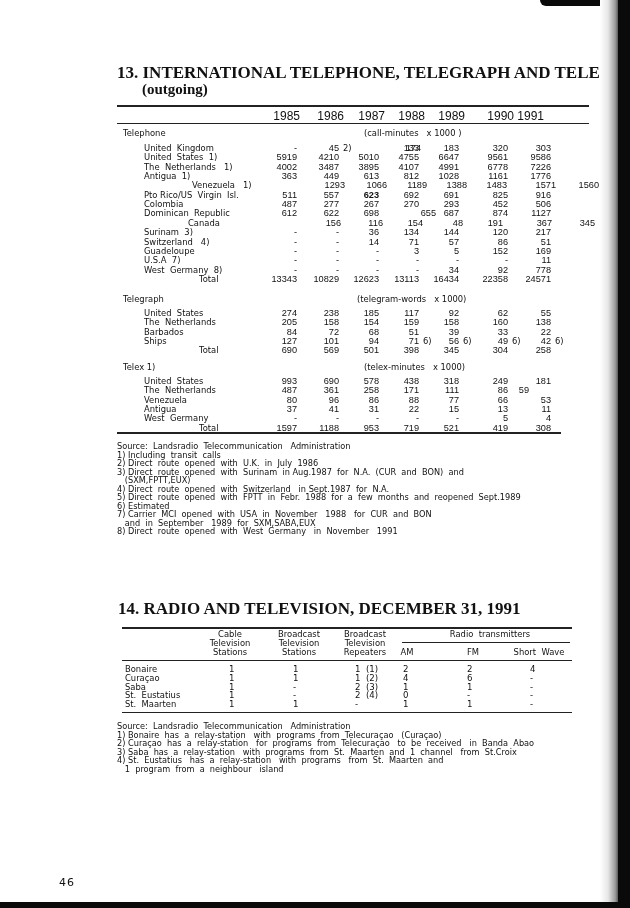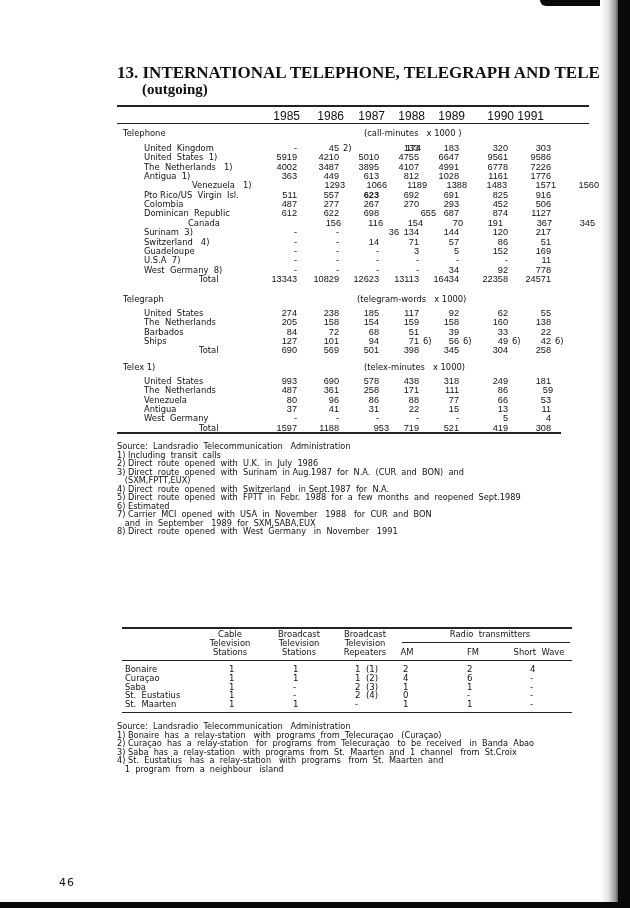--- a/index.html
+++ b/index.html
@@ -144,30 +144,30 @@
         <span class="cell" style="left: 373px; margin-left: 23px;">655</span>
         <span class="cell" style="left: 419px;">687</span>
         <span class="cell" style="left: 468px;">874</span>
         <span class="cell" style="left: 511px;">1127</span>
       </div>
       <div class="row" style="top: 218.8px; margin-left: 44px;">
         <span class="name">Canada</span>
         <span class="cell" style="left: 257px;">156</span>
         <span class="cell" style="left: 299px;">116</span>
         <span class="cell" style="left: 339px;">154</span>
-        <span class="cell" style="left: 379px;">70</span>
+        <span class="cell" style="left: 379px;">48</span>
         <span class="cell" style="left: 419px;">191</span>
         <span class="cell" style="left: 468px;">367</span>
         <span class="cell" style="left: 511px;">345</span>
       </div>
       <div class="row" style="top: 228.15px;">
         <span class="name">Surinam  3)</span>
         <span class="cell" style="left: 257px;">-</span>
         <span class="cell" style="left: 299px;">-</span>
-        <span class="cell" style="left: 359px;">36</span>
+        <span class="cell" style="left: 339px;">36</span>
         <span class="cell" style="left: 379px;">134</span>
         <span class="cell" style="left: 419px;">144</span>
         <span class="cell" style="left: 468px;">120</span>
         <span class="cell" style="left: 511px;">217</span>
       </div>
       <div class="row" style="top: 237.5px;">
         <span class="name">Switzerland   4)</span>
         <span class="cell" style="left: 257px;">-</span>
         <span class="cell" style="left: 299px;">-</span>
         <span class="cell" style="left: 339px;">14</span>
@@ -291,21 +291,21 @@
         <span class="cell" style="left: 511px;">181</span>
       </div>
       <div class="row" style="top: 386.3px;">
         <span class="name">The  Netherlands</span>
         <span class="cell" style="left: 257px;">487</span>
         <span class="cell" style="left: 299px;">361</span>
         <span class="cell" style="left: 339px;">258</span>
         <span class="cell" style="left: 379px;">171</span>
         <span class="cell" style="left: 419px;">111</span>
         <span class="cell" style="left: 468px;">86</span>
-        <span class="cell" style="left: 513px;">59</span>
+        <span class="cell" style="left: 489px;">59</span>
       </div>
       <div class="row" style="top: 395.6px;">
         <span class="name">Venezuela</span>
         <span class="cell" style="left: 257px;">80</span>
         <span class="cell" style="left: 299px;">96</span>
         <span class="cell" style="left: 339px;">86</span>
         <span class="cell" style="left: 379px;">88</span>
         <span class="cell" style="left: 419px;">77</span>
         <span class="cell" style="left: 468px;">66</span>
         <span class="cell" style="left: 511px;">53</span>
@@ -327,21 +327,21 @@
         <span class="cell" style="left: 339px;">-</span>
         <span class="cell" style="left: 379px;">-</span>
         <span class="cell" style="left: 419px;">-</span>
         <span class="cell" style="left: 468px;">5</span>
         <span class="cell" style="left: 511px;">4</span>
       </div>
       <div class="row" style="top: 423.5px;">
         <span class="name total">Total</span>
         <span class="cell" style="left: 257px;">1597</span>
         <span class="cell" style="left: 299px;">1188</span>
-        <span class="cell" style="left: 339px; margin-left: 10px;">953</span>
+        <span class="cell" style="left: 339px;">953</span>
         <span class="cell" style="left: 379px;">719</span>
         <span class="cell" style="left: 419px;">521</span>
         <span class="cell" style="left: 468px;">419</span>
         <span class="cell" style="left: 511px;">308</span>
       </div>
     </div>
 
   <div class="rule" style="left:117px; top:432px; width:444px;"></div>
 
   <div id="t13-foot">
@@ -351,20 +351,21 @@
       <div class="foot" style="top: 467.5px;">3) Direct  route  opened  with  Surinam  in Aug.1987  for  N.A.  (CUR  and  BON)  and</div>
       <div class="foot" style="top: 476px;">   (SXM,FPTT,EUX)</div>
       <div class="foot" style="top: 484.5px;">4) Direct  route  opened  with  Switzerland   in Sept.1987  for  N.A.</div>
       <div class="foot" style="top: 493px;">5) Direct  route  opened  with  FPTT  in  Febr.  1988  for  a  few  months  and  reopened  Sept.1989</div>
       <div class="foot" style="top: 501.5px;">6) Estimated</div>
       <div class="foot" style="top: 510px;">7) Carrier  MCI  opened  with  USA  in  November   1988   for  CUR  and  BON</div>
       <div class="foot" style="top: 518.5px;">   and  in  September   1989  for  SXM,SABA,EUX</div>
       <div class="foot" style="top: 527px;">8) Direct  route  opened  with  West  Germany   in  November   1991</div>
     </div>
 
+  <div class="abs serif t14-title">14. RADIO AND TELEVISION, DECEMBER 31, 1991</div>
   <div class="rule" style="left:122px; top:627px; width:450px;"></div>
 
   <div class="rt-head" style="left:195px; top:630px; width:70px;">Cable
 Television
 Stations</div>
   <div class="rt-head" style="left:264px; top:630px; width:70px;">Broadcast
 Television
 Stations</div>
   <div class="rt-head" style="left:330px; top:630px; width:70px;">Broadcast
 Television

